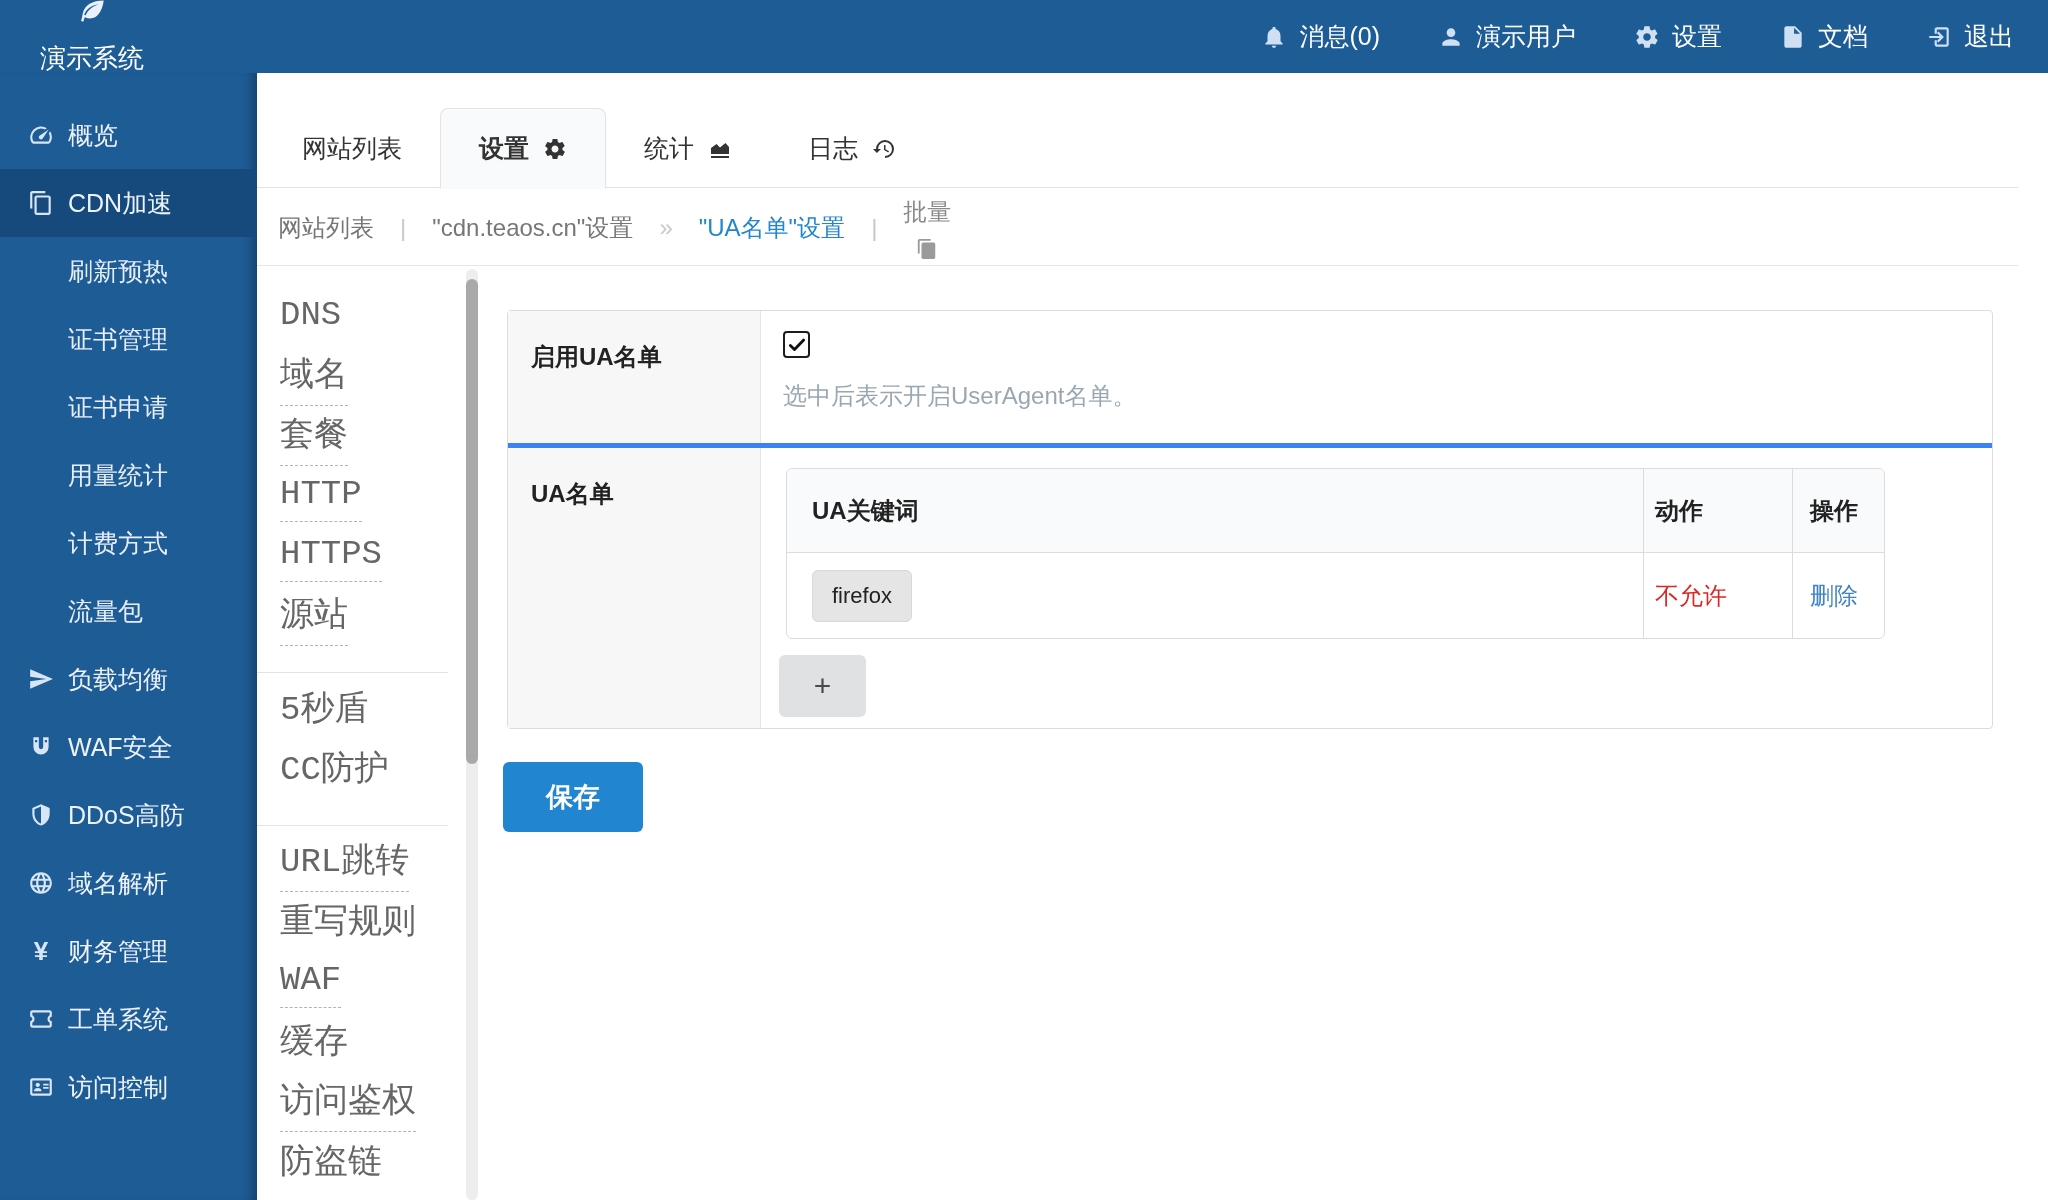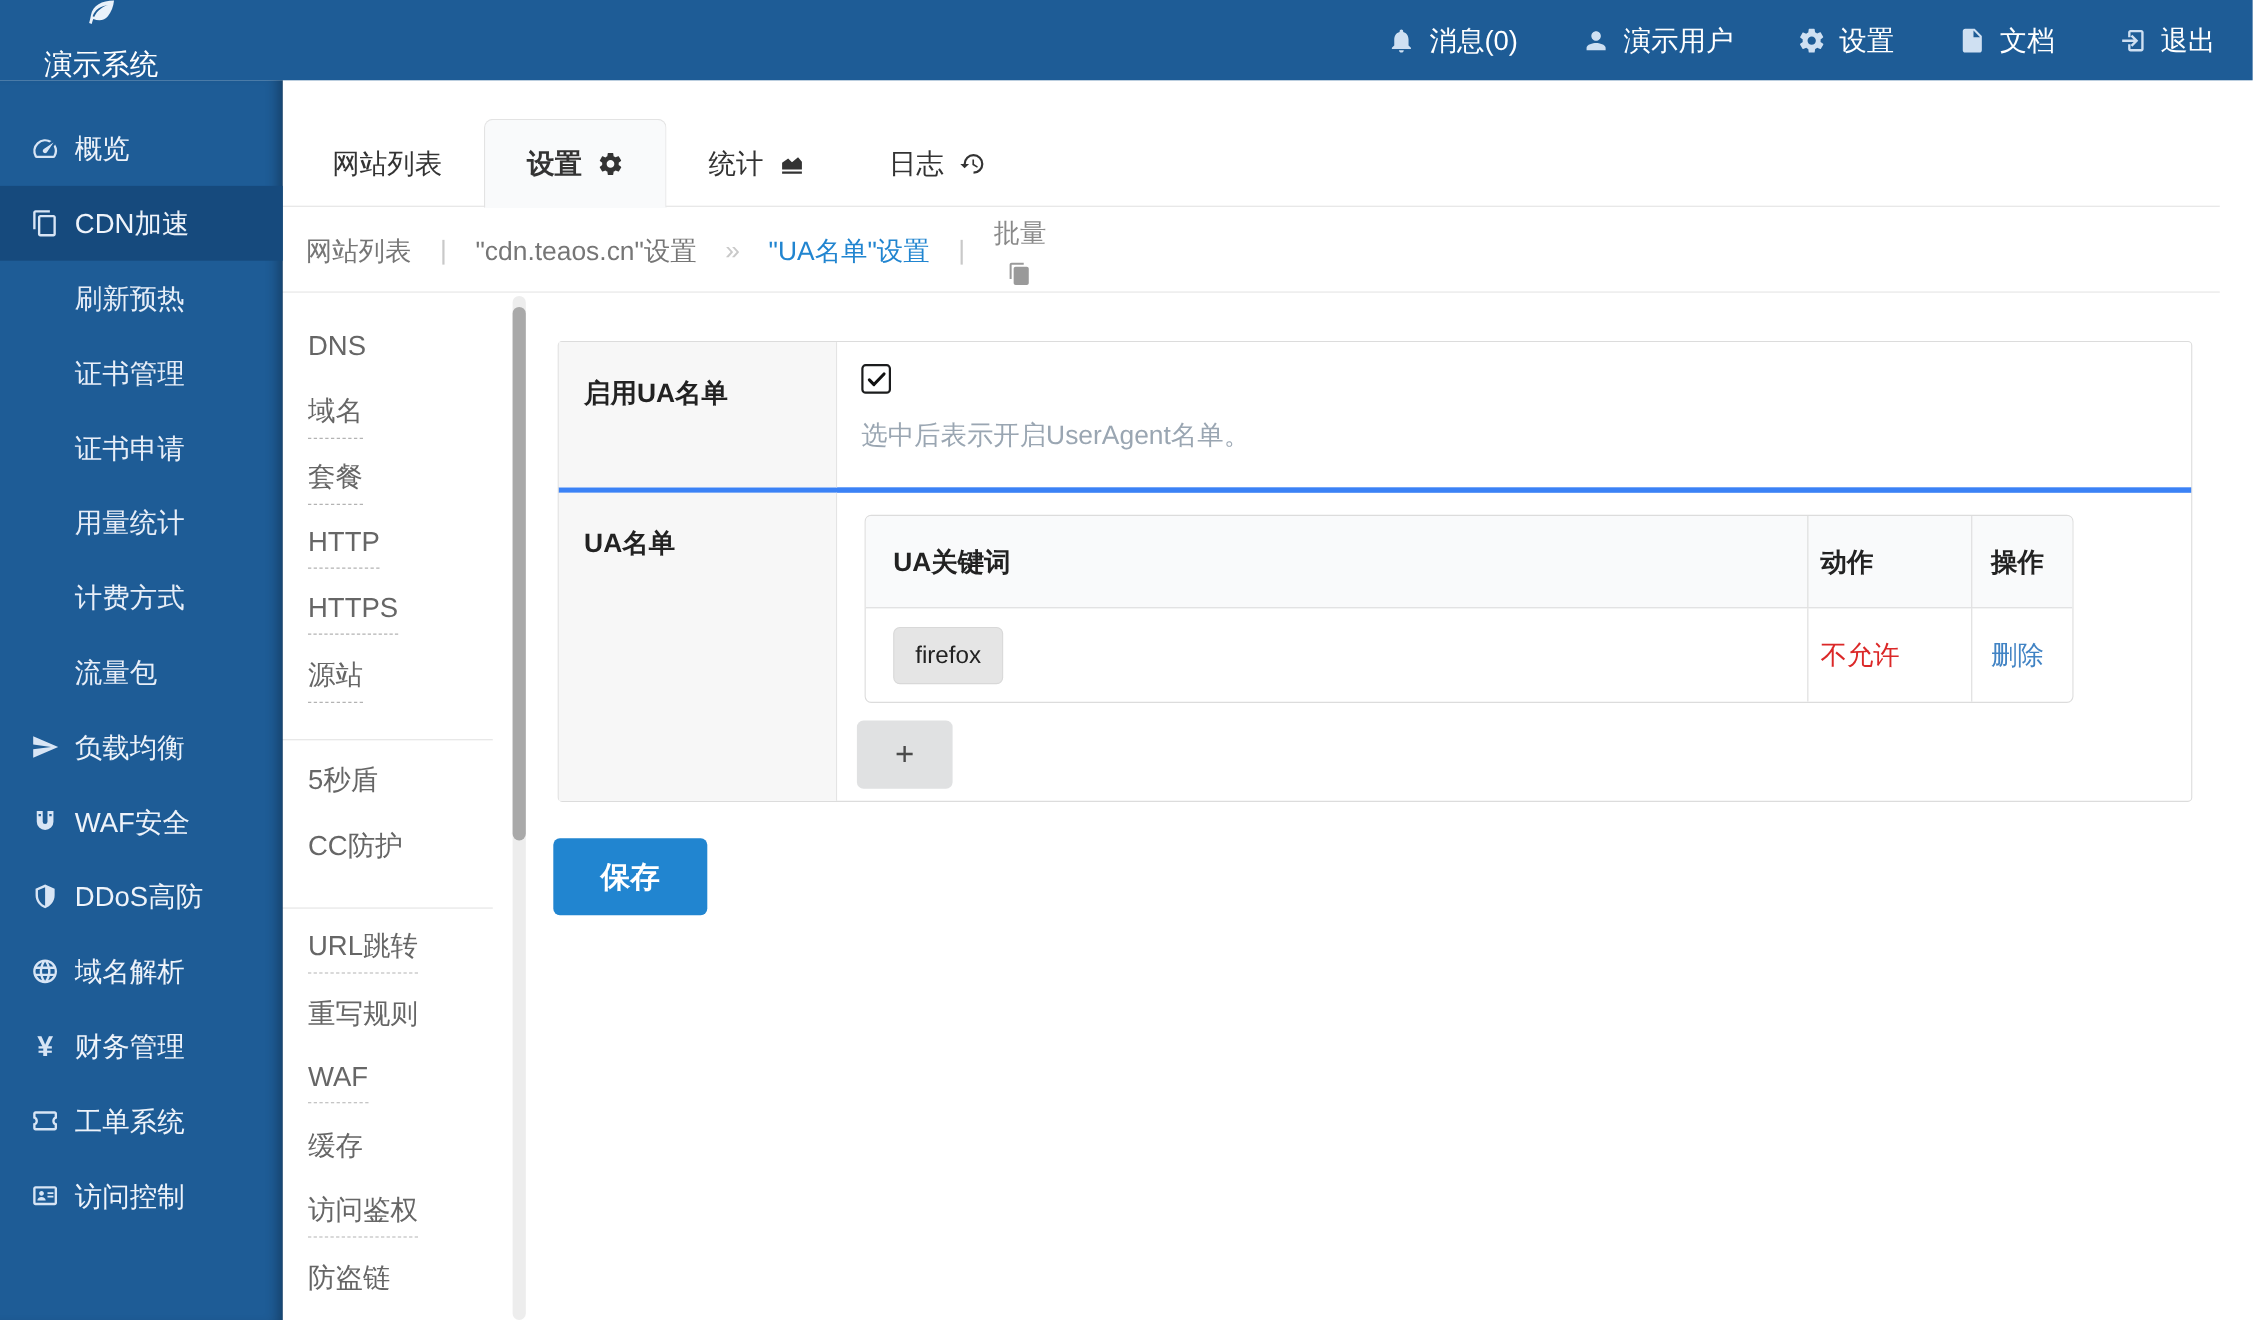--- a/index.html
+++ b/index.html
@@ -34,21 +34,21 @@
   .breadcrumb { position:absolute; left:48px; top:125px; height:60px; display:flex; align-items:center; gap:26px; font-size:24px; color:#767676; }
   .crumb { cursor:pointer; }
   .crumb.sep { color:#c9c9c9; cursor:default; }
   .crumb.current { color:#2185d0; }
   .crumb.batch { display:flex; align-items:center; gap:10px; color:#8a8a8a;flex-direction:column; }
   .crumb.batch .icon { color:#9a9a9a; }
 
   .content-divider { position:absolute; top:192px; left:24px; right:30px; border-top:1px solid #e5e5e5; }
 
   
-  .submenu { position:absolute; left:22px; top:215px; width:196px; font-size:25px; color:#666; }
+  .submenu { position:absolute; left:22px; top:215px; width:196px; font-size:34px; color:#666;font-family:Liberation Mono, monospace; }
   .sm-item { height:60px; display:flex; align-items:center; padding-left:28px; cursor:pointer; }
   .sm-item span { padding-bottom:6px; }
   .sm-item.dash span { border-bottom:1px dashed #b3b3b3; padding-bottom:8px; }
   .sm-divider { border-top:1px solid #e3e3e3; margin:24px 0 8px 0; }
 
   .sb-track { position:absolute; left:236px; top:196px; bottom:0; width:12px; background:#ededed; border-radius:6px; }
   .sb-thumb { position:absolute; left:0; top:10px; width:12px; height:485px; background:#a9a9a9; border-radius:6px; }
 
   
   .form { position:absolute; left:277px; top:237px; width:1486px; border:1px solid #dcdcdc; border-radius:4px; background:#fff; }

